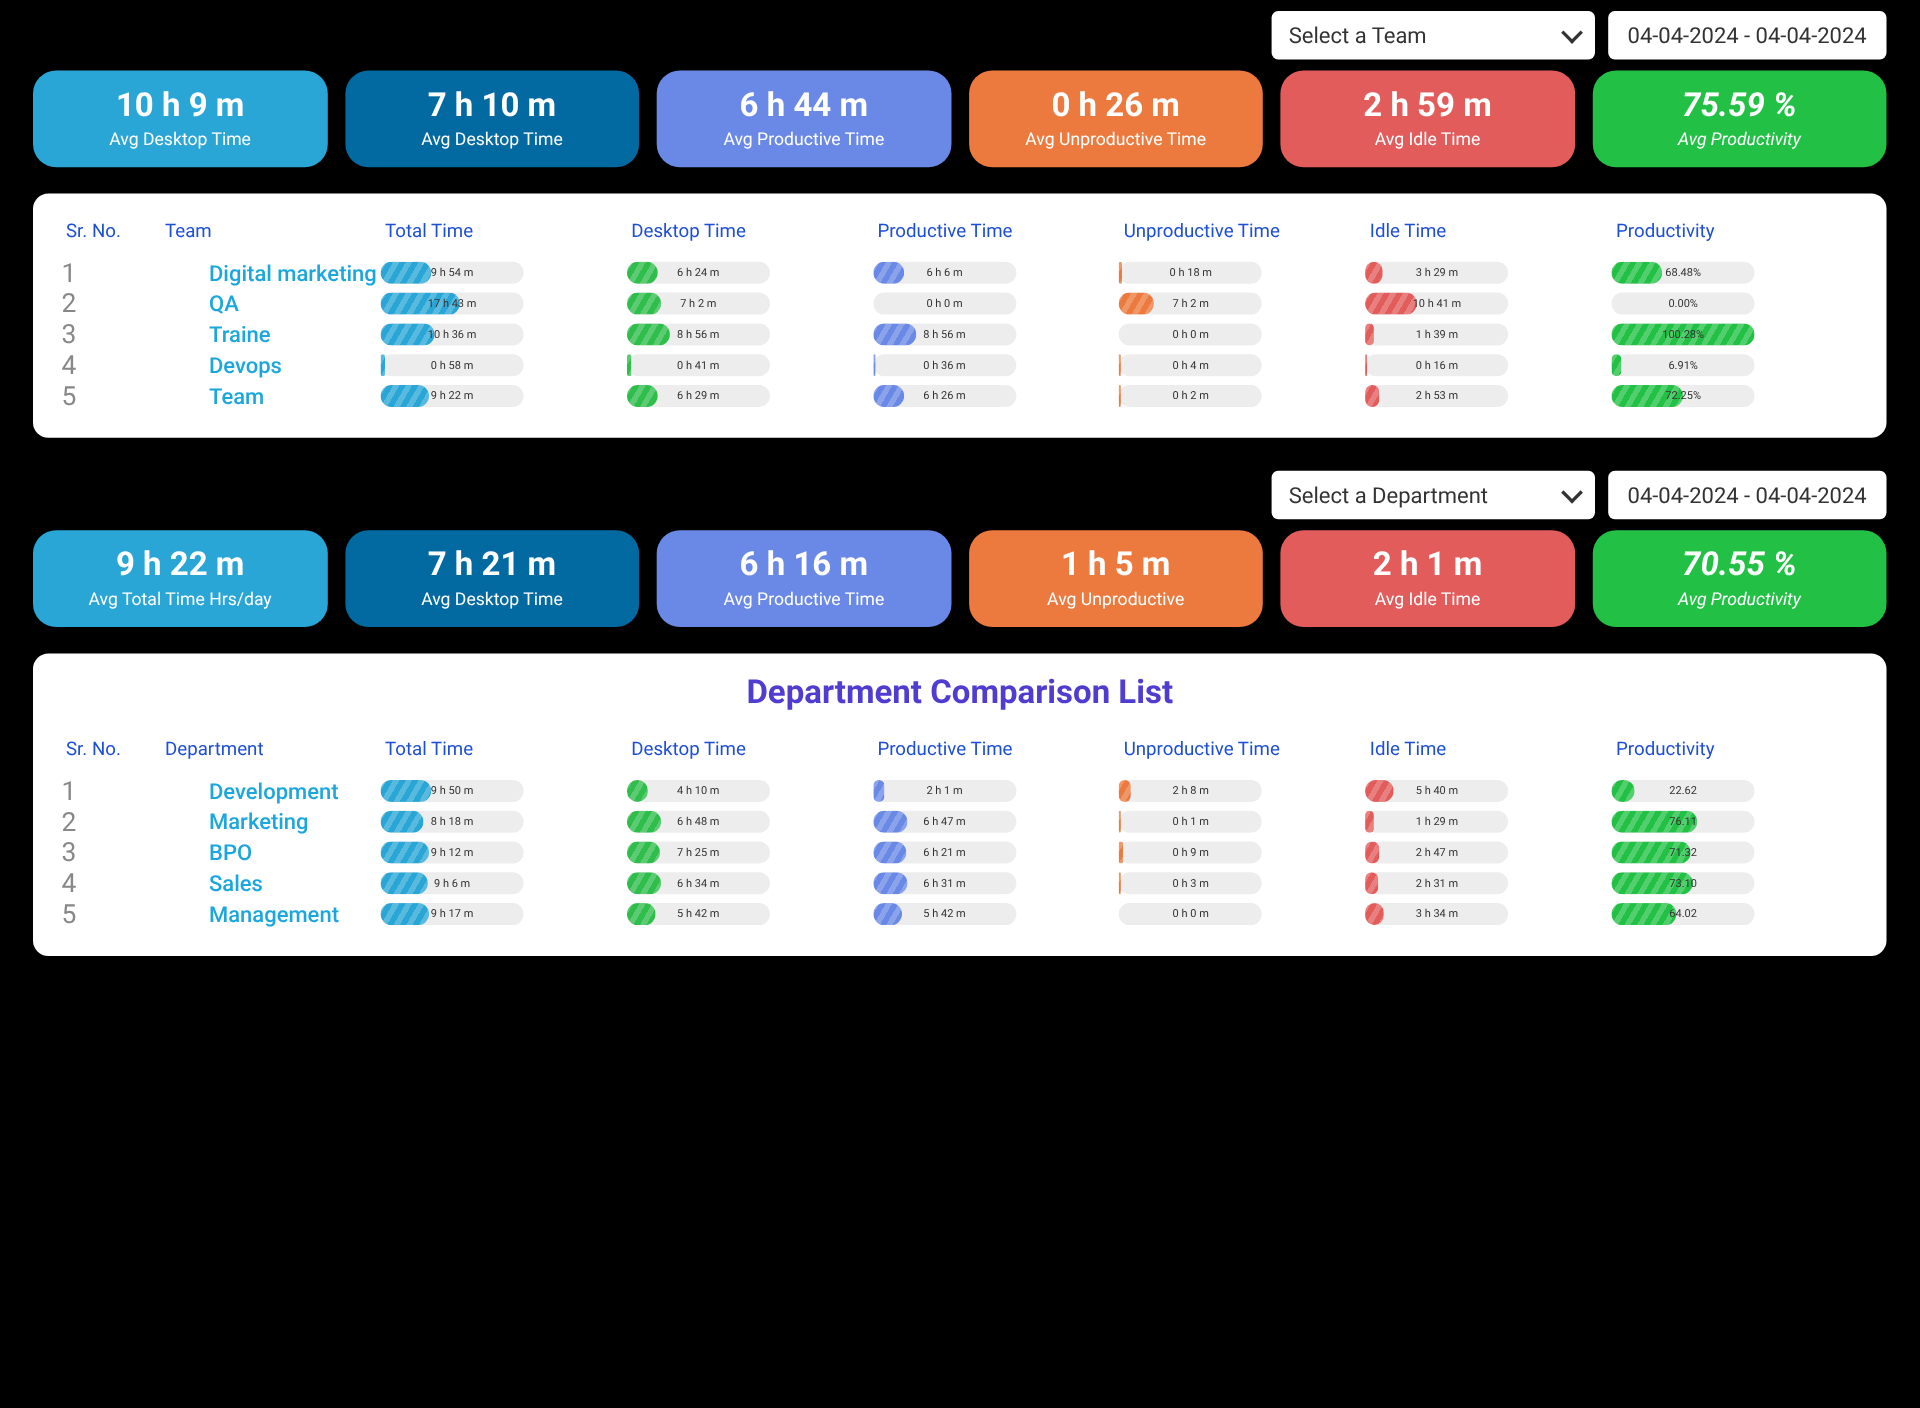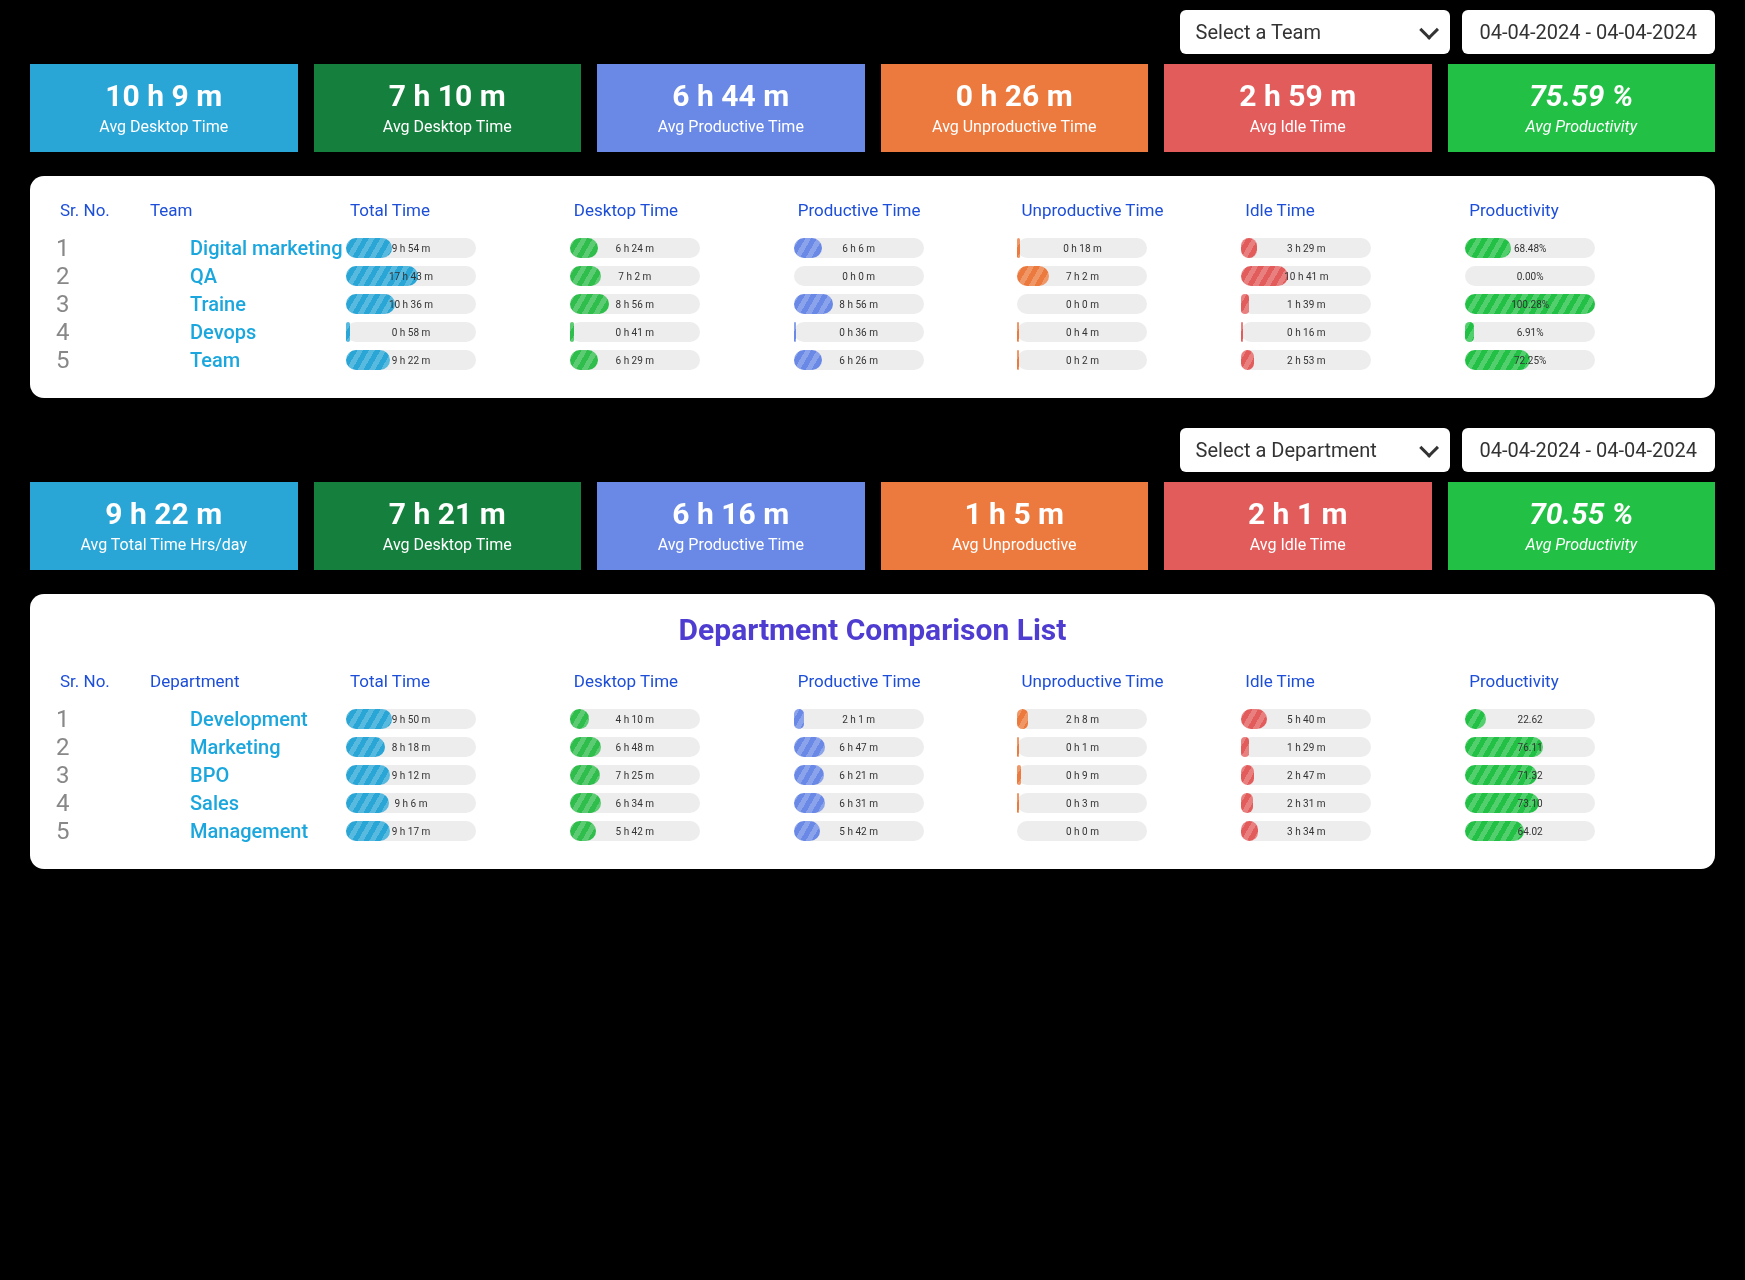--- a/index.html
+++ b/index.html
@@ -17,21 +17,21 @@
     margin-bottom: 10px;
   }
   .select-box {
     background: #fff;
     border-radius: 6px;
     padding: 10px 16px;
     font-size: 20px;
     display: flex;
     align-items: center;
     justify-content: space-between;
-    width: 270px;
+    width: 294px;
     cursor: pointer;
   }
   .chev-down {
     width: 14px; height: 14px;
     border-right: 3px solid #333;
     border-bottom: 3px solid #333;
     transform: rotate(45deg) translateY(-3px);
   }
   .date-box {
     background: #fff;
@@ -39,29 +39,29 @@
     padding: 10px 18px;
     font-size: 20px;
   }
   .cards-row {
     display: flex;
     gap: 16px;
     margin-bottom: 24px;
   }
   .card {
     flex: 1;
-    border-radius: 0;
+    border-radius: 21px;
     color: #fff;
     text-align: center;
     padding: 14px 8px 16px;
   }
   .card-value { font-size: 30px; font-weight: 700; }
   .card-label { font-size: 16px; margin-top: 4px; }
   .c-teal   { background: #2aa6d6; }
-  .c-green2 { background: #15803d; }
+  .c-green2 { background: #0369a1; }
   .c-blue   { background: #6a89e6; }
   .c-orange { background: #ec7a3e; }
   .c-red    { background: #e35c5c; }
   .c-green  { background: #22c145; font-style: italic; }
 
   .panel {
     background: #fff;
     border-radius: 14px;
     padding: 18px 26px 24px;
     box-shadow: 0 6px 18px rgba(0,0,0,.25);

